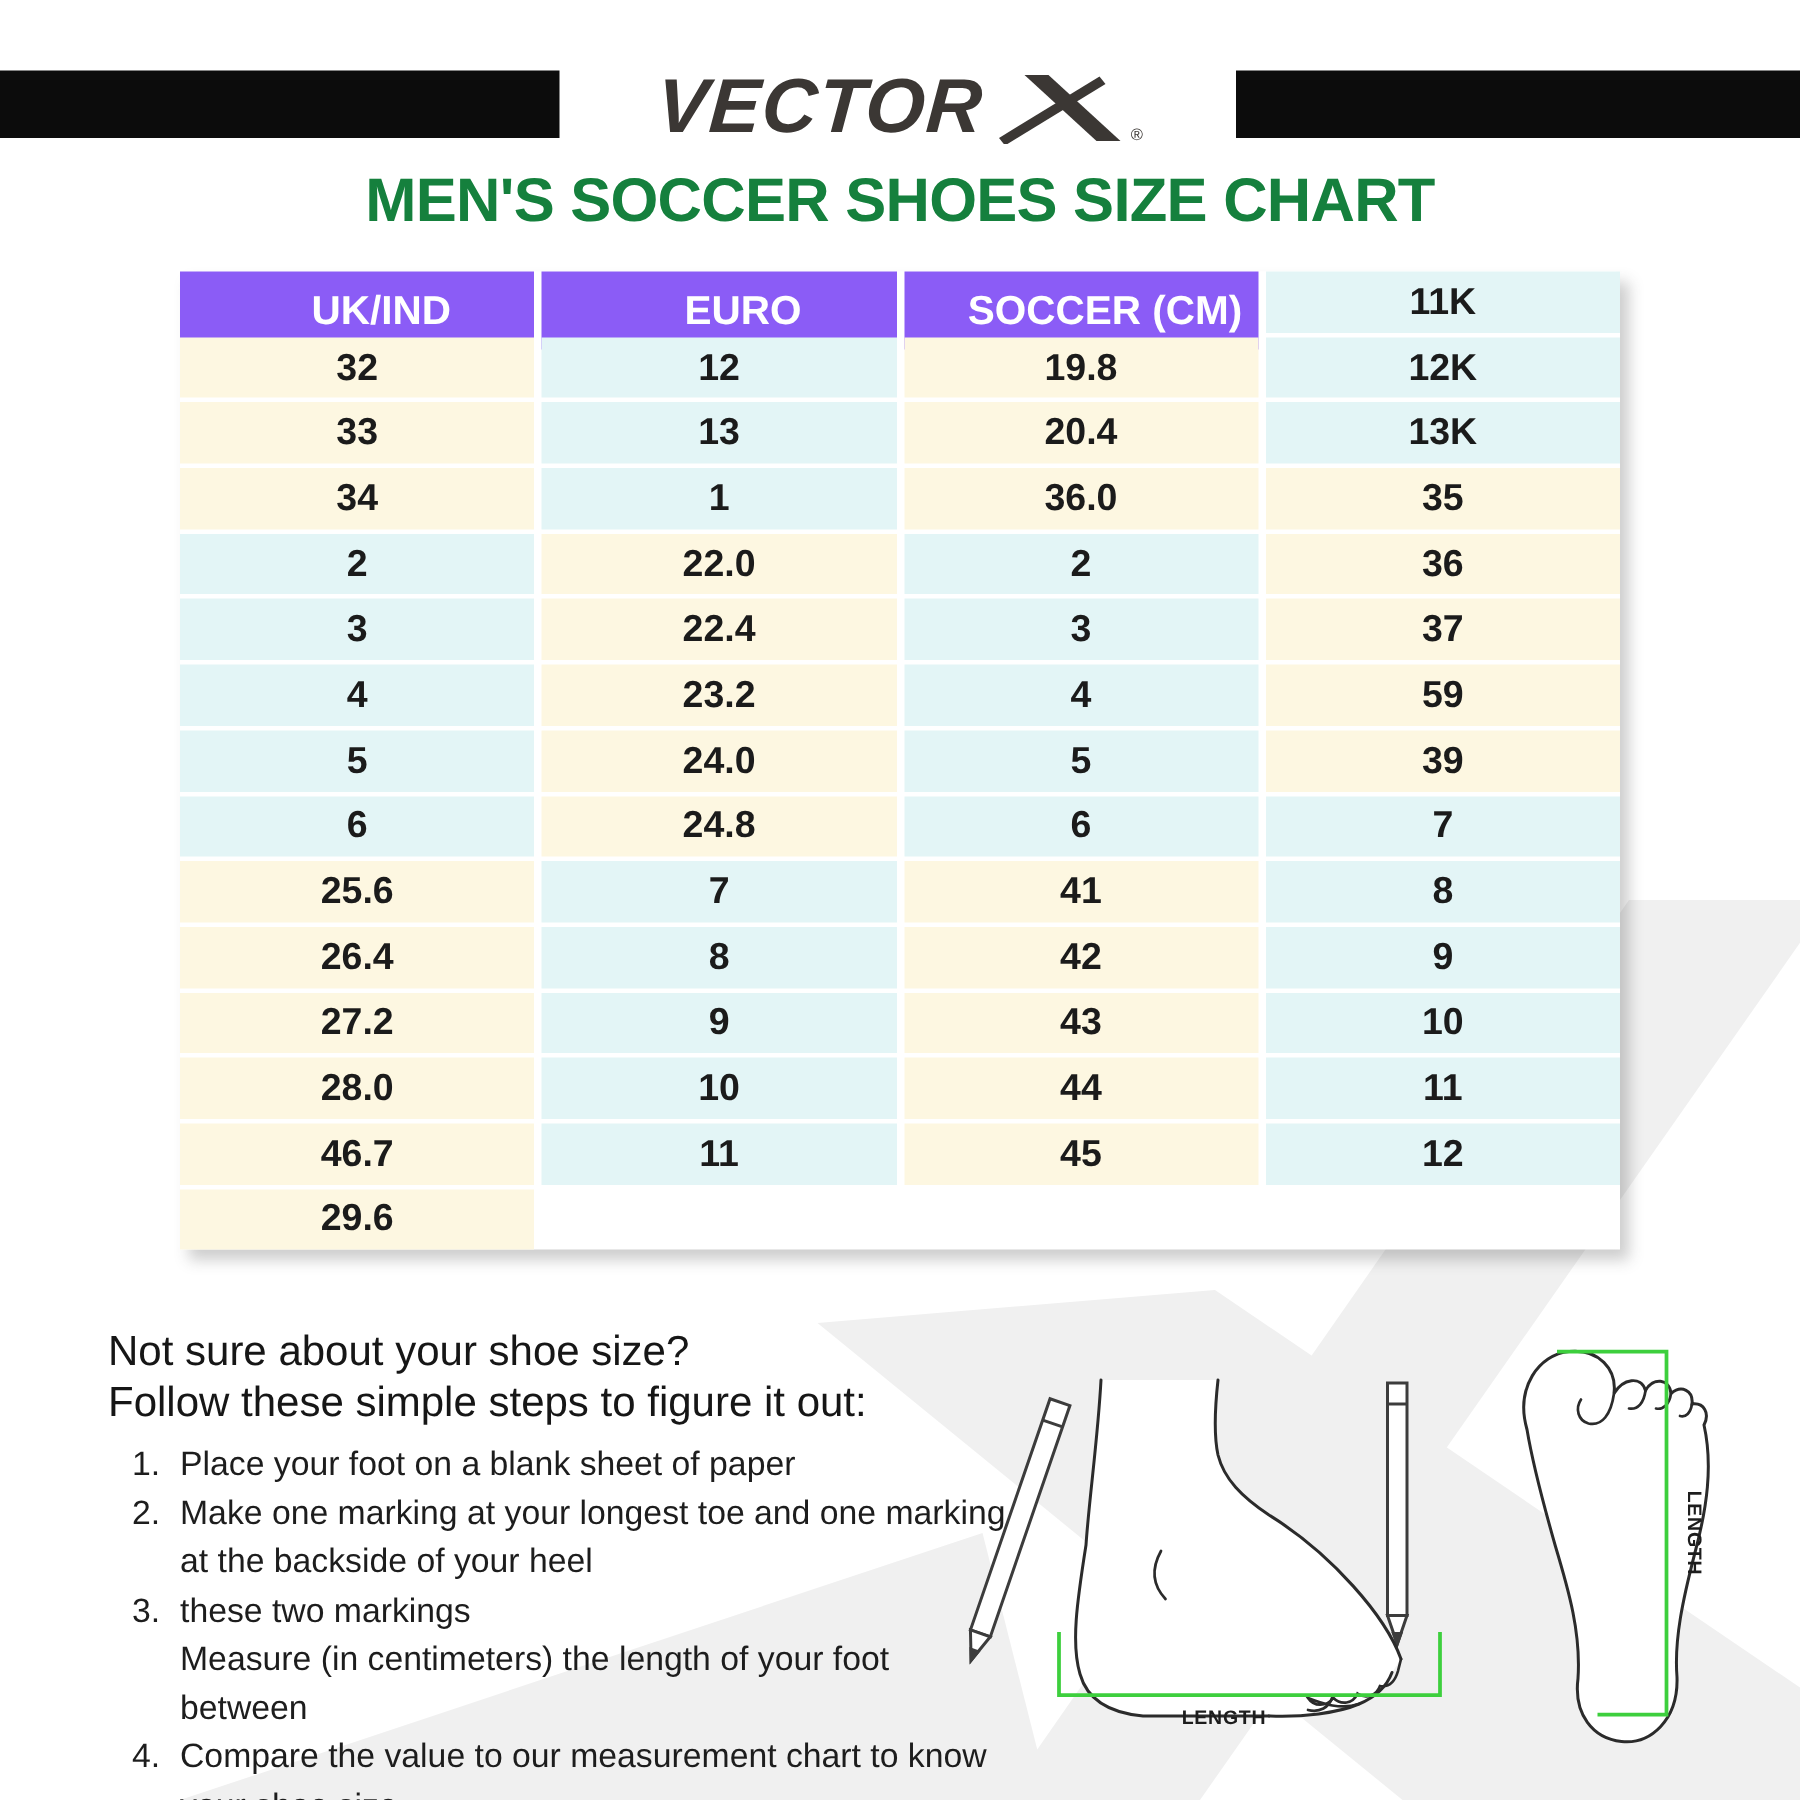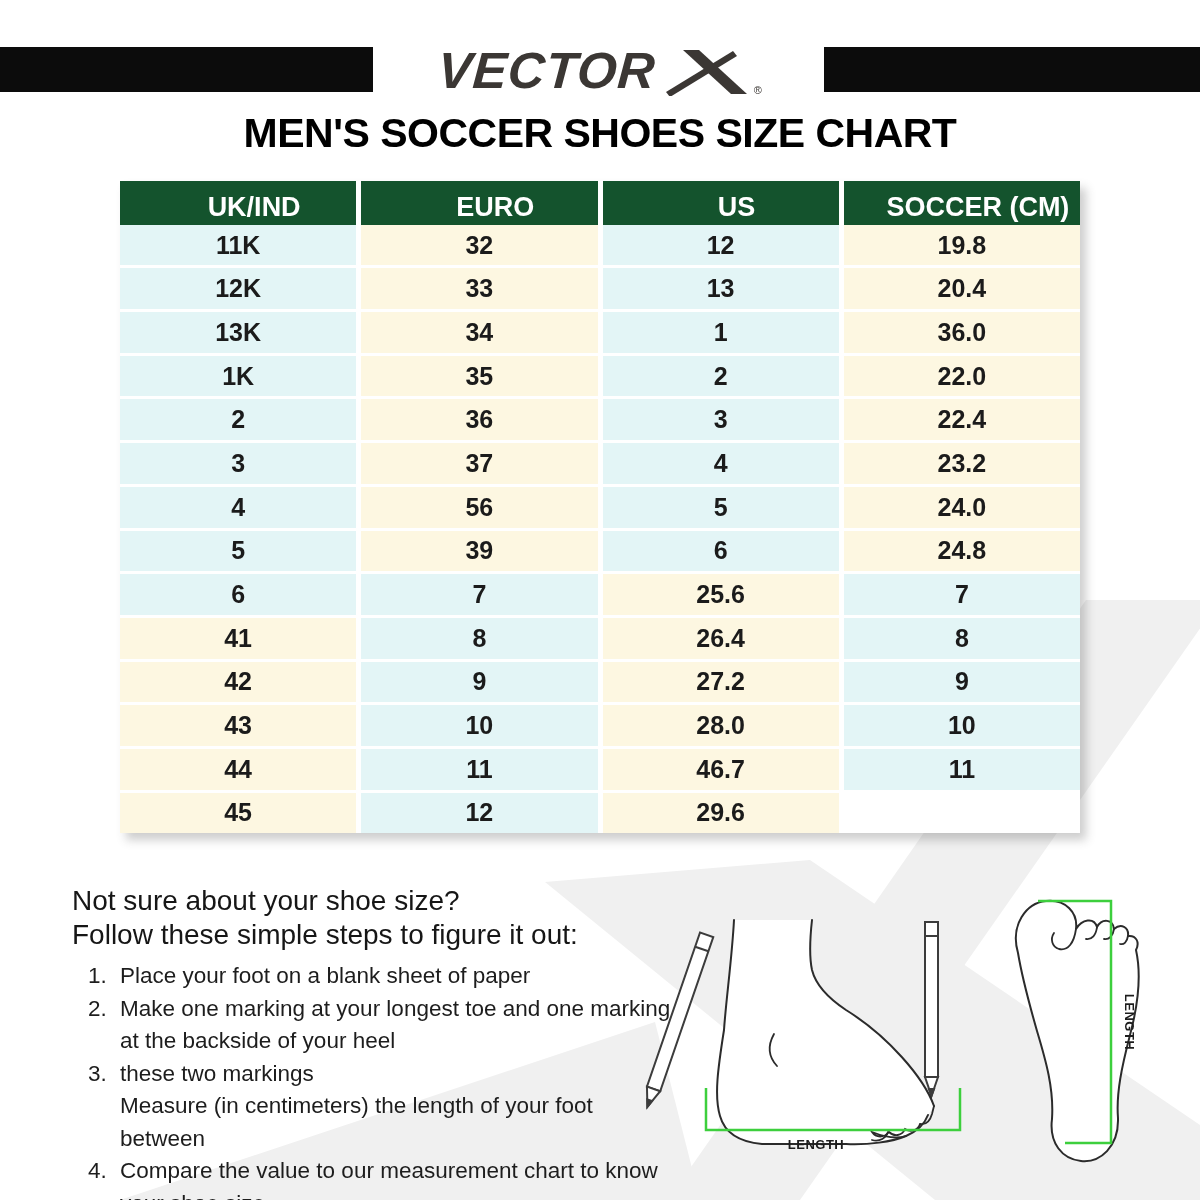--- a/index.html
+++ b/index.html
@@ -14,30 +14,30 @@
   .bar{position:absolute;top:47px;height:45px;background:#0c0c0c;z-index:2;}
   .bar.left{left:0;width:373px;}
   .bar.right{left:824px;width:376px;}
   .logo{position:absolute;left:408px;top:40px;width:384px;height:58px;z-index:2;
         display:flex;align-items:flex-end;justify-content:center;gap:10px;color:#3b3734;}
   .logo .brand{font-style:italic;font-weight:bold;font-size:51px;line-height:54px;
         letter-spacing:1px;transform:skewX(-4deg);}
   .logo .xmark{width:84px;height:46px;margin-bottom:2px;}
   .logo .reg{font-size:11px;line-height:11px;margin-left:-6px;margin-bottom:2px;}
   .title{position:absolute;left:0;top:110px;width:1200px;text-align:center;z-index:2;
-        font-size:41px;font-weight:bold;color:#000000;letter-spacing:-0.5px;}
+        font-size:41px;font-weight:bold;color:#15803d;letter-spacing:-0.5px;}
   
   .size-table{
     position:absolute;left:120px;top:181px;width:960px;z-index:2;
     display:grid;grid-template-columns:repeat(4,1fr);
     column-gap:5px;row-gap:3px;grid-auto-rows:40.7px;
     background:#ffffff;box-shadow:6px 7px 9px rgba(60,60,60,0.25);
   }
   .size-table .th{
-    grid-row:1;height:52px;background:#14532d;color:#ffffff;
+    grid-row:1;height:52px;background:#8b5cf6;color:#ffffff;
     display:flex;align-items:center;justify-content:center;
     font-size:27px;font-weight:bold;padding-left:32px;
   }
   .size-table .td{
     display:flex;align-items:center;justify-content:center;
     font-size:25px;font-weight:bold;color:#1b1b1b;
   }
   .td.cyan{background:var(--cell-cyan,#e3f5f6);}
   .td.cream{background:var(--cell-cream,#fdf7e1);}
   
@@ -69,48 +69,46 @@
     <polygon points="0,42 67,1 71,6 4,47" fill="#3b3734"></polygon>
     <polygon points="17,0 33,0 81,44 65,44" fill="#3b3734"></polygon>
   </svg>
   <span class="reg">®</span>
 </div>
 <div class="title">MEN'S SOCCER SHOES SIZE CHART</div>
 
 <div class="size-table" id="size-table">
   <div class="th">UK/IND</div>
   <div class="th">EURO</div>
-  <div class="th">US</div>
   <div class="th">SOCCER (CM)</div>
 <div class="td cyan">11K</div>
     <div class="td cream">32</div>
     <div class="td cyan">12</div>
     <div class="td cream">19.8</div>
     <div class="td cyan">12K</div>
     <div class="td cream">33</div>
     <div class="td cyan">13</div>
     <div class="td cream">20.4</div>
     <div class="td cyan">13K</div>
     <div class="td cream">34</div>
     <div class="td cyan">1</div>
     <div class="td cream">36.0</div>
-    <div class="td cyan">1K</div>
     <div class="td cream">35</div>
     <div class="td cyan">2</div>
     <div class="td cream">22.0</div>
     <div class="td cyan">2</div>
     <div class="td cream">36</div>
     <div class="td cyan">3</div>
     <div class="td cream">22.4</div>
     <div class="td cyan">3</div>
     <div class="td cream">37</div>
     <div class="td cyan">4</div>
     <div class="td cream">23.2</div>
     <div class="td cyan">4</div>
-    <div class="td cream">56</div>
+    <div class="td cream">59</div>
     <div class="td cyan">5</div>
     <div class="td cream">24.0</div>
     <div class="td cyan">5</div>
     <div class="td cream">39</div>
     <div class="td cyan">6</div>
     <div class="td cream">24.8</div>
     <div class="td cyan">6</div>
     <div class="td cyan">7</div>
     <div class="td cream">25.6</div>
     <div class="td cyan">7</div>

